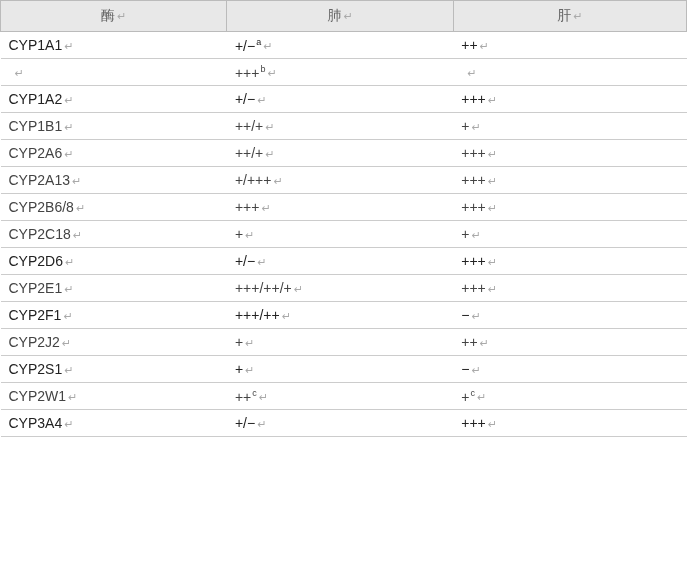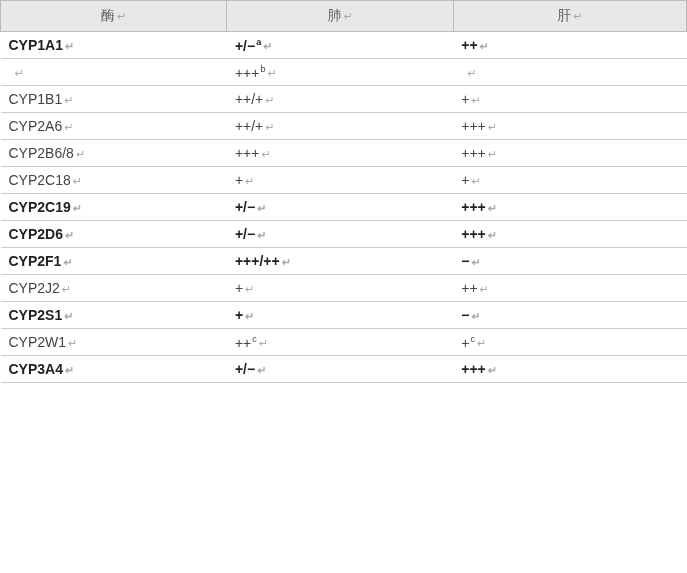--- a/index.html
+++ b/index.html
@@ -28,21 +28,21 @@
     border-bottom: 1px solid #ccc;
     padding: 4px 8px;
     vertical-align: middle;
     color: #444;
     height: 18px;
   }
   tr td:first-child {
     padding-left: 8px;
   }
   .bold {
-    font-weight: bold;
+    font-weight: normal;
     color: #222;
   }
   .ret {
     display: inline-block;
     color: #aaa;
     font-size: 11px;
     margin-left: 2px;
     vertical-align: middle;
   }
   .sup {
@@ -75,48 +75,58 @@
         <td class="bold"><span>CYP1A1</span><span class="ret">↵</span></td>
         <td class="bold"><span>+/−</span><span class="sup">a</span><span class="ret">↵</span></td>
         <td class="bold"><span>++</span><span class="ret">↵</span></td>
       </tr>
       <tr>
         <td>&nbsp;<span class="ret">↵</span></td>
         <td><span>+++</span><span class="sup">b</span><span class="ret">↵</span></td>
         <td>&nbsp;<span class="ret">↵</span></td>
       </tr>
       <tr>
+        <td class="bold"><span>CYP1A2</span><span class="ret">↵</span></td>
+        <td class="bold"><span>+/−</span><span class="ret">↵</span></td>
+        <td class="bold"><span>+++</span><span class="ret">↵</span></td>
+      </tr>
+      <tr>
         <td><span>CYP1B1</span><span class="ret">↵</span></td>
         <td><span>++/+</span><span class="ret">↵</span></td>
         <td><span>+</span><span class="ret">↵</span></td>
       </tr>
       <tr>
         <td><span>CYP2A6</span><span class="ret">↵</span></td>
         <td><span>++/+</span><span class="ret">↵</span></td>
+        <td><span>+++</span><span class="ret">↵</span></td>
+      </tr>
+      <tr>
+        <td><span>CYP2A13</span><span class="ret">↵</span></td>
+        <td><span>+/+++</span><span class="ret">↵</span></td>
         <td><span>+++</span><span class="ret">↵</span></td>
       </tr>
       <tr>
         <td><span>CYP2B6/8</span><span class="ret">↵</span></td>
         <td><span>+++</span><span class="ret">↵</span></td>
         <td><span>+++</span><span class="ret">↵</span></td>
       </tr>
       <tr>
         <td><span>CYP2C18</span><span class="ret">↵</span></td>
         <td><span>+</span><span class="ret">↵</span></td>
         <td><span>+</span><span class="ret">↵</span></td>
       </tr>
       <tr>
-        <td class="bold"><span>CYP2C19</span><span class="ret">↵</span></td>
+        <td class="bold"><span>CYP2D6</span><span class="ret">↵</span></td>
         <td class="bold"><span>+/−</span><span class="ret">↵</span></td>
         <td class="bold"><span>+++</span><span class="ret">↵</span></td>
       </tr>
       <tr>
-        <td class="bold"><span>CYP2D6</span><span class="ret">↵</span></td>
-        <td class="bold"><span>+/−</span><span class="ret">↵</span></td>
-        <td class="bold"><span>+++</span><span class="ret">↵</span></td>
+        <td><span>CYP2E1</span><span class="ret">↵</span></td>
+        <td><span>+++/++/+</span><span class="ret">↵</span></td>
+        <td><span>+++</span><span class="ret">↵</span></td>
       </tr>
       <tr>
         <td class="bold"><span>CYP2F1</span><span class="ret">↵</span></td>
         <td class="bold"><span>+++/++</span><span class="ret">↵</span></td>
         <td class="bold"><span>−</span><span class="ret">↵</span></td>
       </tr>
       <tr>
         <td><span>CYP2J2</span><span class="ret">↵</span></td>
         <td><span>+</span><span class="ret">↵</span></td>
         <td><span>++</span><span class="ret">↵</span></td>

